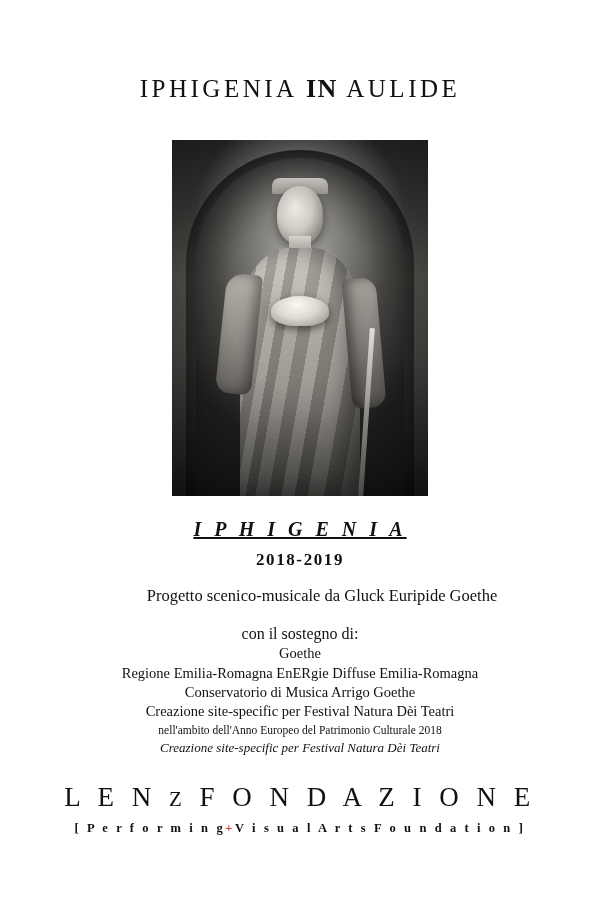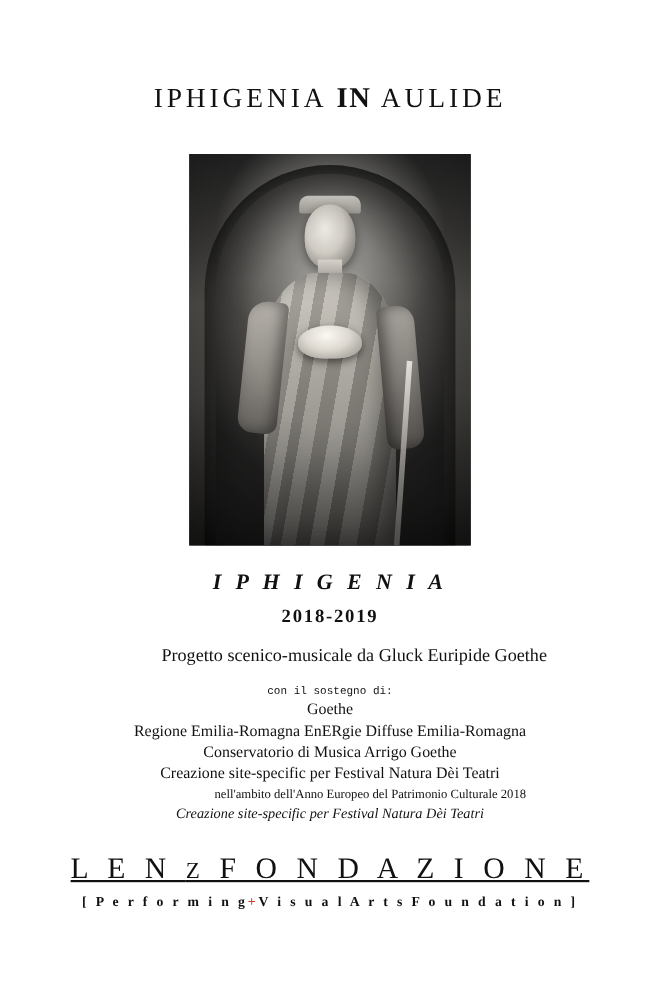--- a/index.html
+++ b/index.html
@@ -184,20 +184,21 @@
   }
 
   
   .sub-title {
     margin-top: 22px;
     font-size: 20px;
     font-style: italic;
     font-weight: 700;
     letter-spacing: 4px;
     text-align: center;
+    text-decoration: underline;
   }
   .years {
     margin-top: 9px;
     font-size: 17px;
     font-weight: 700;
     letter-spacing: 1.6px;
   }
   .project-line {
     margin-top: 16px;
     font-size: 16.5px;
@@ -205,47 +206,44 @@
     margin-left: 44px;
   }
 
   
   .support {
     margin-top: 17px;
     text-align: center;
     line-height: 1.33;
   }
   .support .s-lead {
-    font-size: 10px;
-    font-family: Liberation Mono, monospace;
+    font-size: 16px;
   }
   .support .s-item {
     font-size: 14.5px;
   }
   .support .s-note {
     margin-top: 2px;
     font-size: 11.5px;
-    text-align: right;
   }
   .support .s-note-italic {
     font-size: 13px;
     font-style: italic;
   }
 
   
   .footer {
     margin-top: 26px;
     text-align: center;
   }
   .brand {
     font-size: 27px;
     letter-spacing: 5.5px;
     font-weight: 400;
     white-space: nowrap;
-    text-decoration: underline;
   }
   .brand .z-small {
     font-size: 21px;
   }
   .tagline {
     margin-top: 8px;
     font-size: 12.5px;
     letter-spacing: 2.6px;
     font-weight: 700;
     white-space: nowrap;

